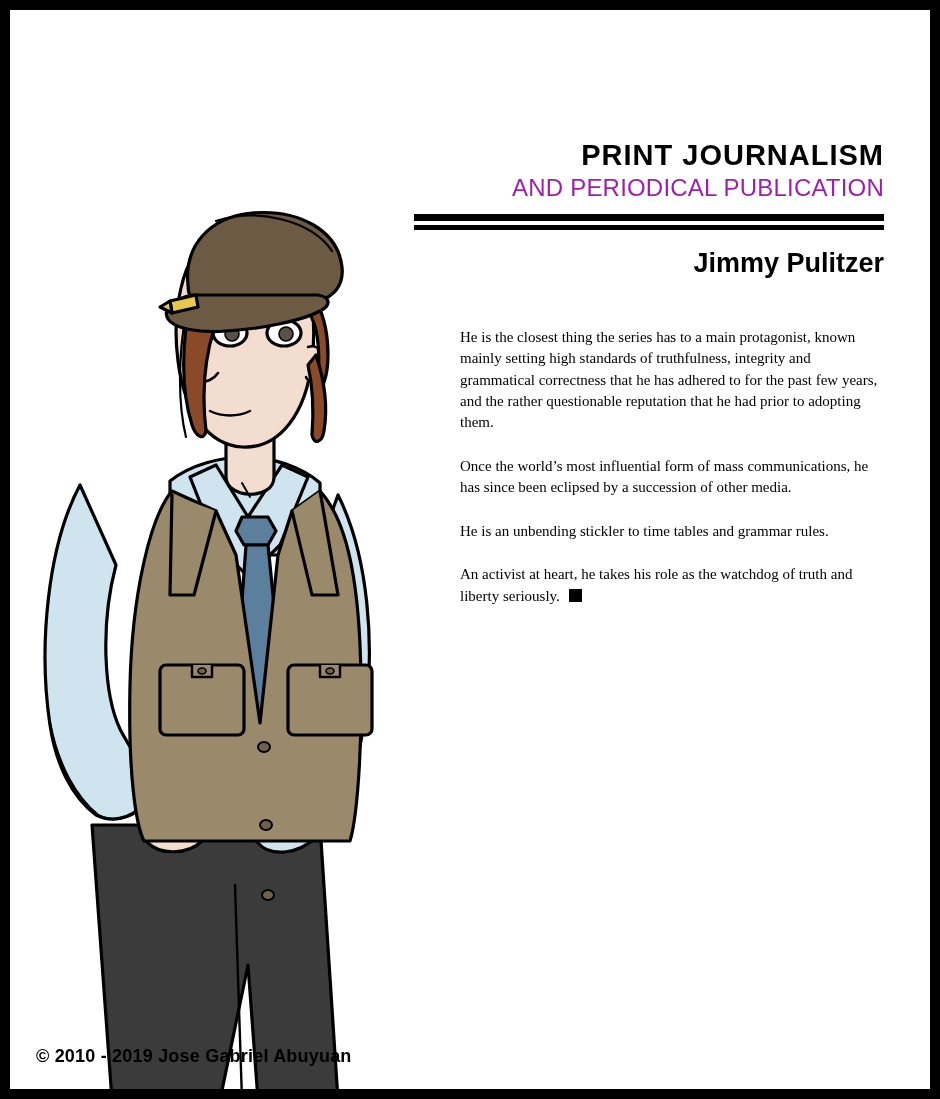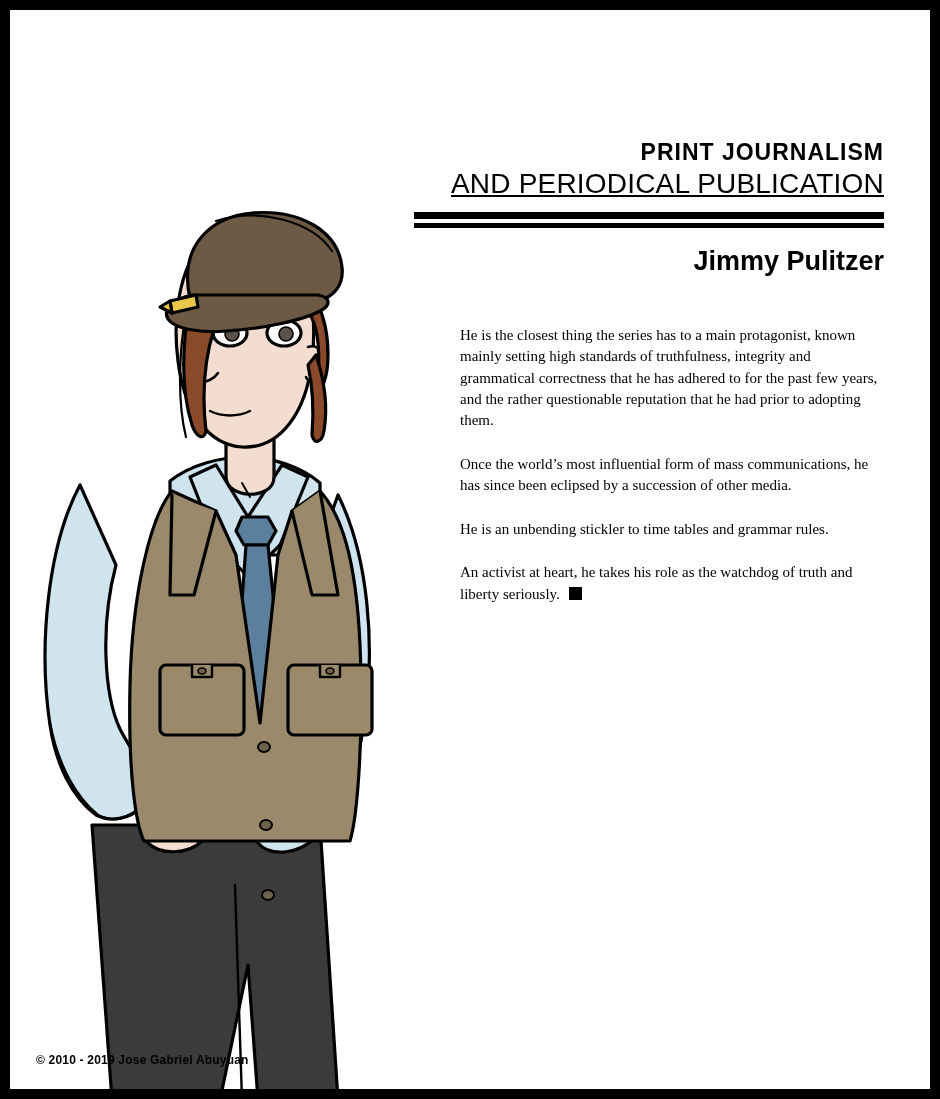--- a/index.html
+++ b/index.html
@@ -37,35 +37,34 @@
     top: 130px;
     width: 500px;
   }
   .title-block {
     text-align: right;
     padding-right: 22px;
   }
   .main-title {
     font-family: "Liberation Sans", sans-serif;
     font-weight: bold;
-    font-size: 23px;
+    font-size: 29px;
     letter-spacing: 1px;
     color: #000;
     line-height: 1.08;
     margin: 0;
   }
   .sub-title {
     font-family: "Liberation Sans", sans-serif;
     font-weight: normal;
-    font-size: 28px;
+    font-size: 24px;
     letter-spacing: 0.2px;
-    color: #000000;
+    color: #a21caf;
     margin: 4px 0 0 0;
     line-height: 1.1;
-    text-decoration: underline;
   }
   .rule-group {
     margin-top: 12px;
     margin-left: 8px;
     margin-right: 22px;
   }
   .rule-thick {
     height: 7px;
     background: #000;
   }
@@ -109,21 +108,21 @@
     vertical-align: -1px;
   }
 
   
   .copyright {
     position: absolute;
     left: 26px;
     bottom: 22px;
     font-family: "Liberation Sans", sans-serif;
     font-weight: bold;
-    font-size: 12px;
+    font-size: 18px;
     color: #000;
     letter-spacing: 0.2px;
   }
 </style>
 </head>
 <body>
 
 <div class="page">
 
   <div class="character">

